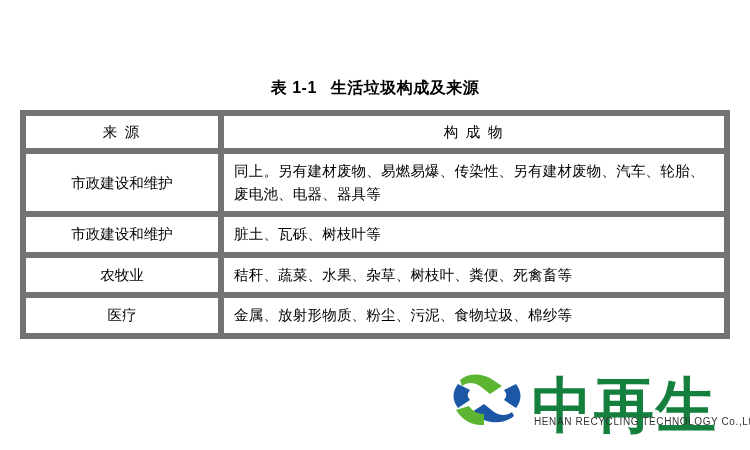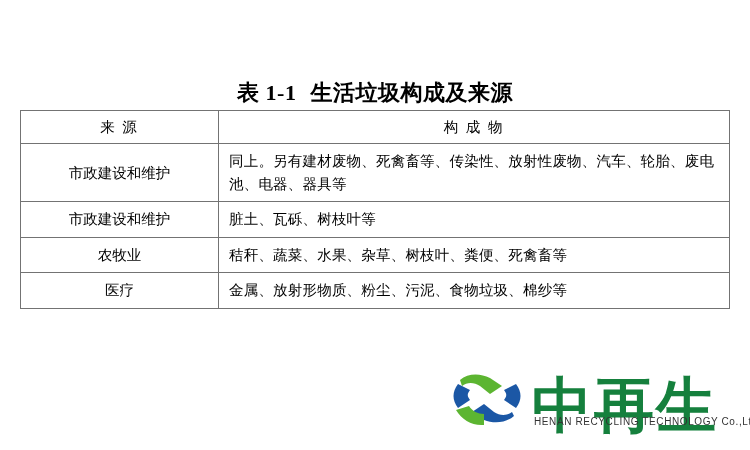--- a/index.html
+++ b/index.html
@@ -21,40 +21,40 @@
     top: 0;
     width: 750px;
     height: 450px;
   }
   .table-title {
     position: absolute;
     left: 0;
     top: 78px;
     width: 750px;
     text-align: center;
-    font-size: 22px;
+    font-size: 16px;
     font-weight: bold;
     letter-spacing: 0.5px;
-    font-family: Liberation Serif, serif;
+    font-family: Liberation Sans, sans-serif;
   }
   .table-title .tnum {
     margin-right: 14px;
   }
   table.waste-table {
     position: absolute;
     left: 20px;
     top: 110px;
     width: 710px;
     border-collapse: collapse;
     table-layout: fixed;
     font-size: 14.5px;
   }
   table.waste-table td,
   table.waste-table th {
-    border: 1px solid #737373;
+    border: 6px solid #737373;
     padding: 6px 10px;
     vertical-align: middle;
     font-weight: normal;
     line-height: 1.55;
   }
   table.waste-table thead th {
     text-align: center;
     padding: 5px 10px;
     letter-spacing: 2px;
   }
@@ -121,21 +121,21 @@
     </colgroup>
     <thead>
       <tr>
         <th>来  源</th>
         <th>构  成  物</th>
       </tr>
     </thead>
     <tbody>
       <tr>
         <td class="src">市政建设和维护</td>
-        <td class="comp">同上。另有建材废物、死禽畜等、传染性、放射性废物、汽车、轮胎、废电池、电器、器具等</td>
+        <td class="comp">同上。另有建材废物、易燃易爆、传染性、另有建材废物、汽车、轮胎、废电池、电器、器具等</td>
       </tr>
       <tr>
         <td class="src">市政建设和维护</td>
         <td class="comp">脏土、瓦砾、树枝叶等</td>
       </tr>
       <tr>
         <td class="src">农牧业</td>
         <td class="comp">秸秆、蔬菜、水果、杂草、树枝叶、粪便、死禽畜等</td>
       </tr>
       <tr>

